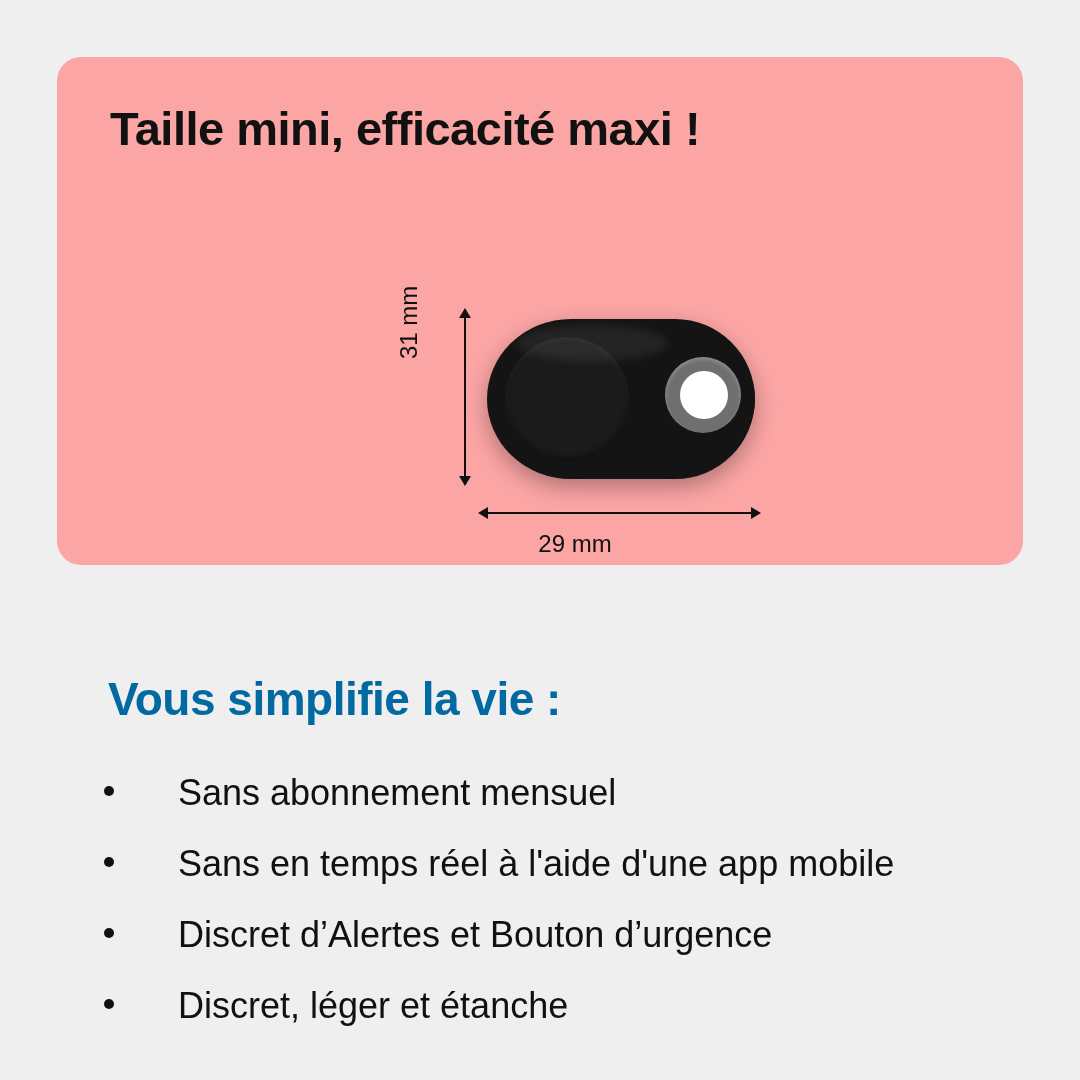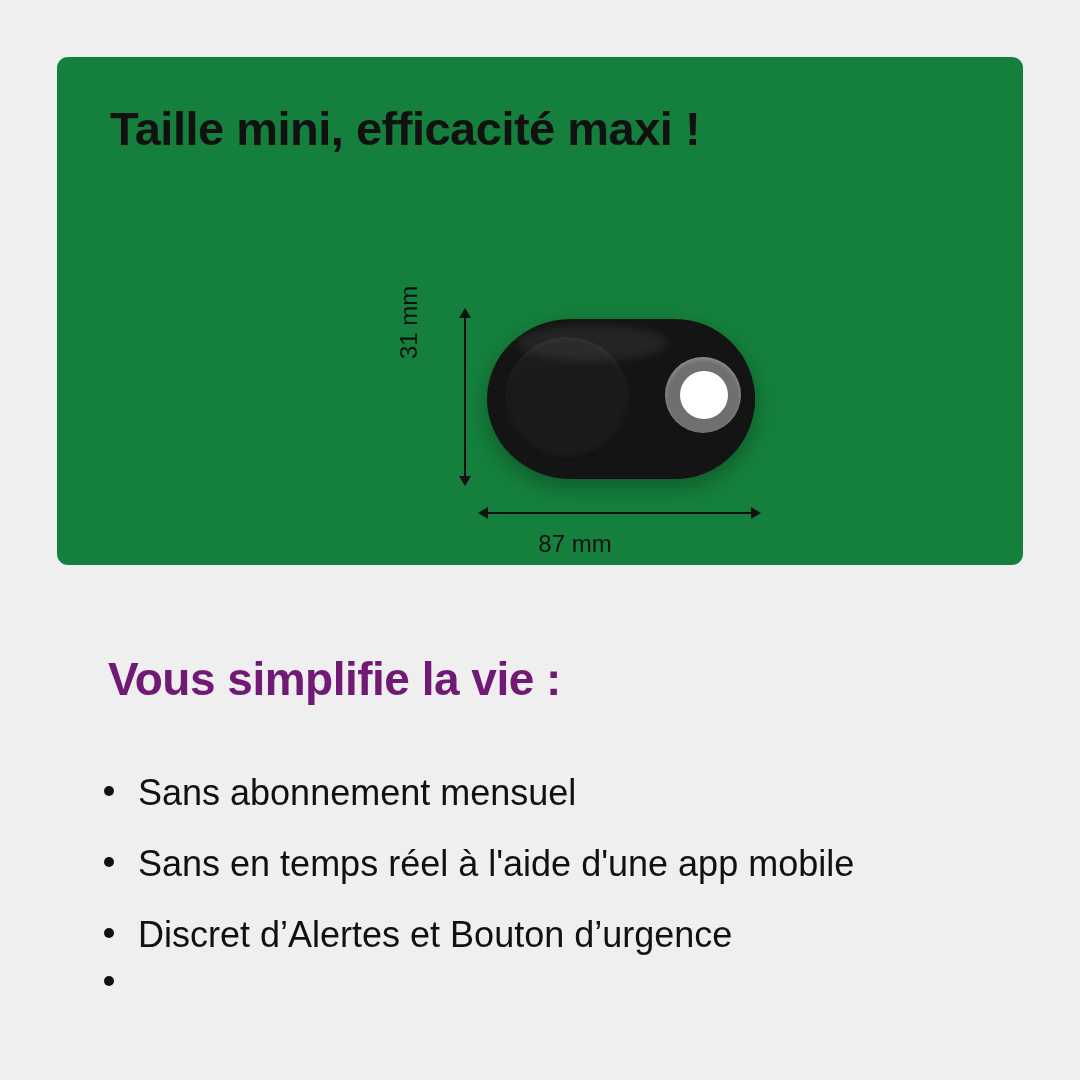--- a/index.html
+++ b/index.html
@@ -16,22 +16,22 @@
     position: relative;
   }
 
   
   .card {
     position: absolute;
     left: 57px;
     top: 57px;
     width: 966px;
     height: 508px;
-    background: #15803d;
-    border-radius: 11px;
+    background: #fca5a5;
+    border-radius: 24px;
     box-sizing: border-box;
   }
 
   .card-title {
     position: absolute;
     left: 53px;
     top: 44px;
     font-size: 47px;
     font-weight: bold;
     letter-spacing: -0.5px;
@@ -189,43 +189,44 @@
     height: 36px;
     border-radius: 50%;
     background: rgba(255,255,255,0.07);
     filter: blur(4px);
   }
 
   
   .section-title {
     position: absolute;
     left: 108px;
-    top: 652px;
+    top: 672px;
     font-size: 46px;
     font-weight: bold;
     letter-spacing: -0.5px;
-    color: #701a75;
+    color: #0369a1;
     white-space: nowrap;
   }
 
   .bullets {
     position: absolute;
     left: 104px;
     top: 772px;
     margin: 0;
     padding: 0;
     list-style: none;
   }
   .bullets li {
     display: flex;
     align-items: baseline;
     font-size: 36px;
     color: #111111;
     margin-bottom: 29px;
     white-space: nowrap;
+    gap: 40px;
   }
   .bullets li .dot {
     width: 10px;
     height: 10px;
     border-radius: 50%;
     background: #111111;
     margin-right: 24px;
     flex: none;
     position: relative;
     top: -9px;
@@ -245,35 +246,36 @@
     <div class="device">
       <div class="device-body"></div>
       <div class="device-taper"></div>
       <div class="device-button"></div>
       <div class="device-gloss"></div>
       <div class="device-ring"></div>
       <div class="device-hole"></div>
     </div>
 
     <div class="h-arrow"></div>
-    <div class="h-label">87 mm</div>
+    <div class="h-label">29 mm</div>
   </div>
 </div>
 
 <div class="section-title">Vous simplifie la vie :</div>
 
 <ul class="bullets">
   <li>
     <span class="dot"></span>
     <span>Sans abonnement mensuel</span>
   </li>
   <li>
     <span class="dot"></span>
     <span>Sans en temps réel à l'aide d'une app mobile</span>
   </li>
   <li>
     <span class="dot"></span>
     <span>Discret d’Alertes et Bouton d’urgence</span>
   </li>
   <li>
     <span class="dot"></span>
+    <span>Discret, léger et étanche</span>
   </li>
 </ul>
 
 </body></html>

